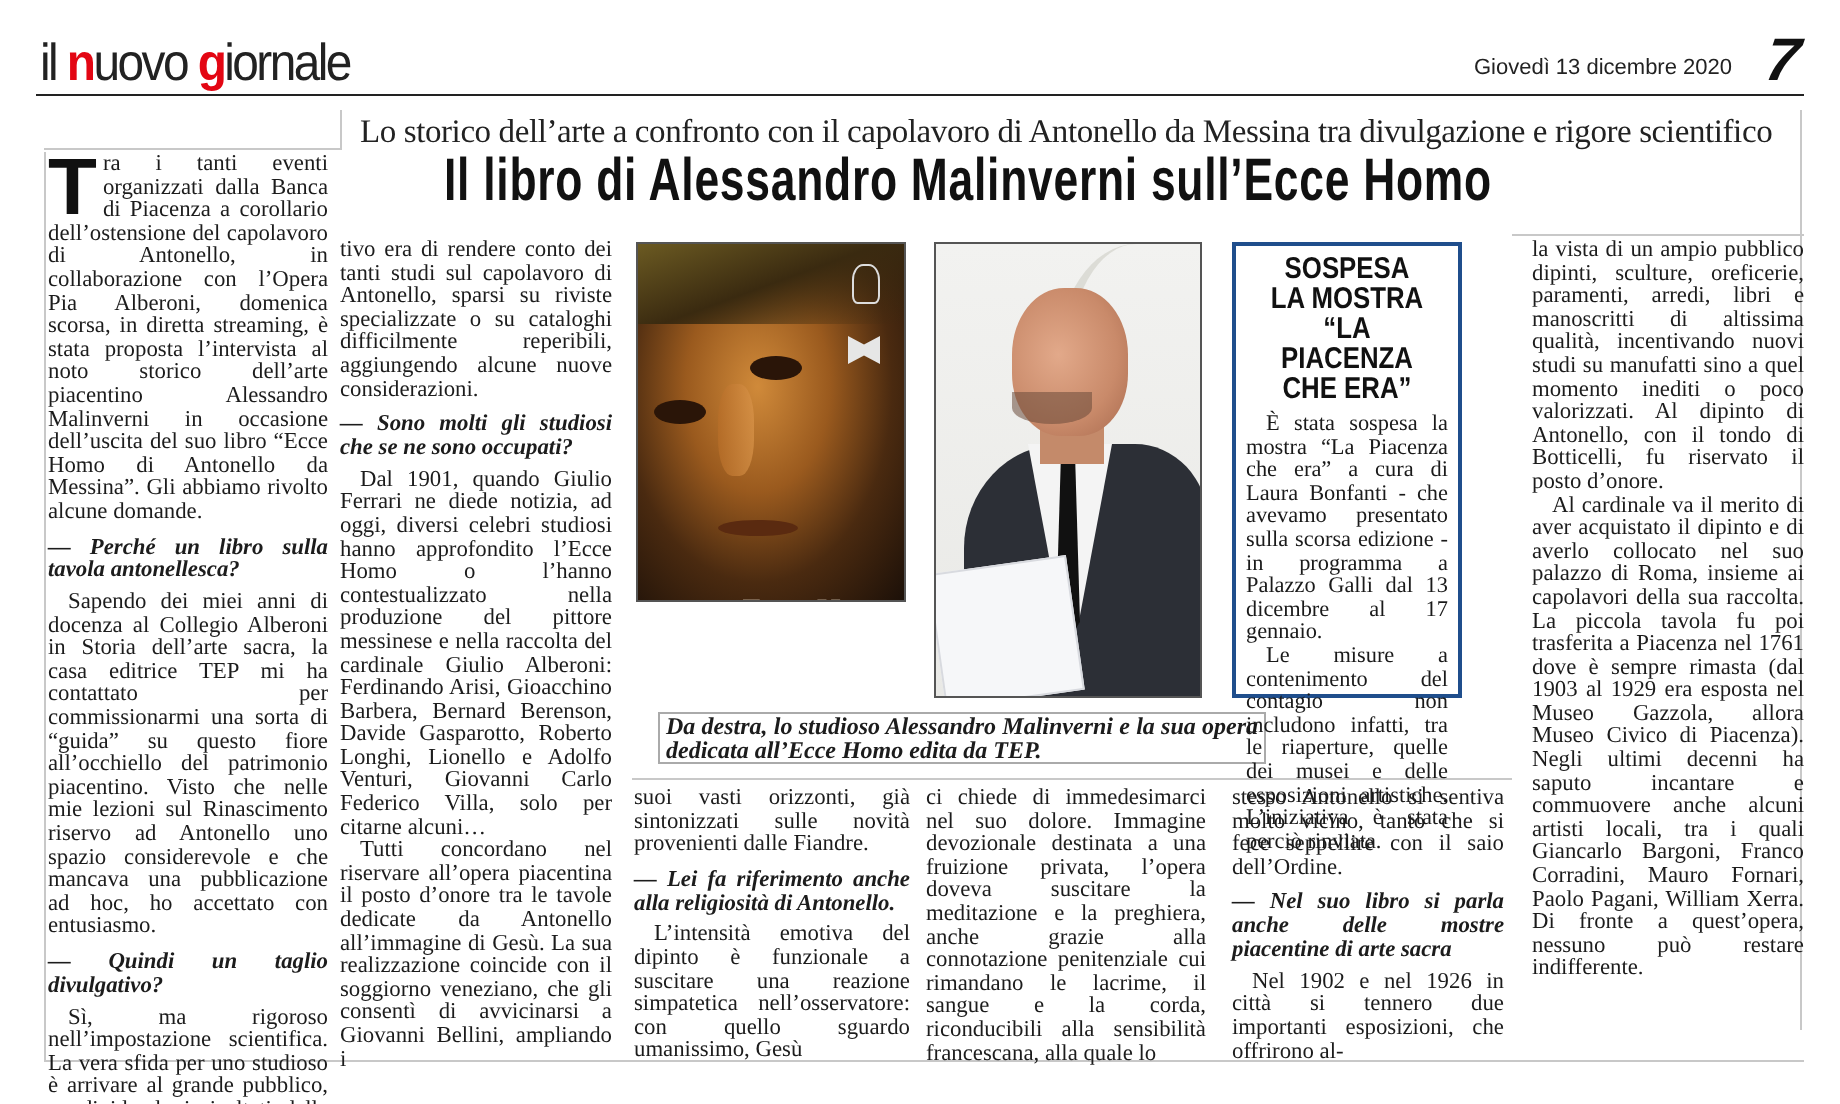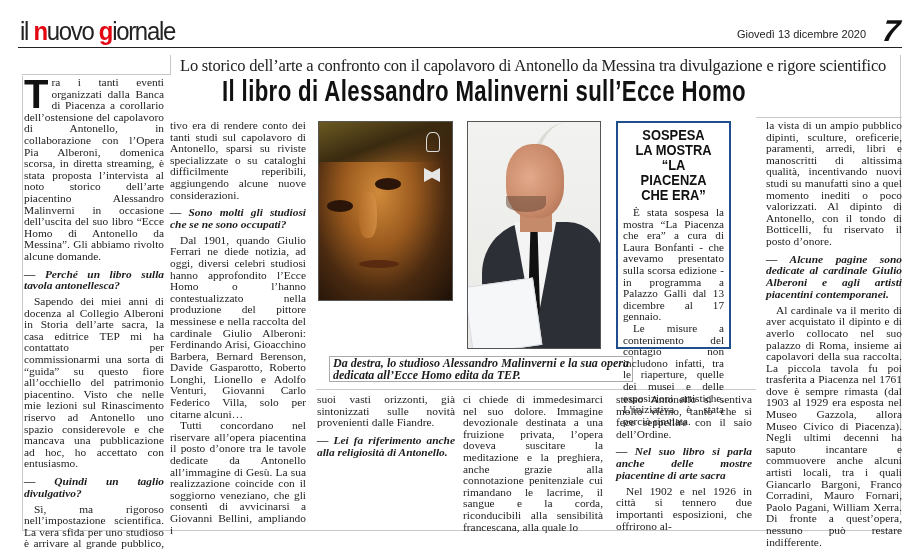--- a/index.html
+++ b/index.html
@@ -121,29 +121,29 @@
     <div>“LA PIACENZA</div>
     <div>CHE ERA”</div>
   </div>
   <p>È stata sospesa la mostra “La Piacenza che era” a cura di Laura Bonfanti - che avevamo presentato sulla scorsa edizione - in programma a Palazzo Galli dal 13 dicembre al 17 gennaio.</p>
   <p>Le misure a contenimento del contagio non includono infatti, tra le riaperture, quelle dei musei e delle esposizioni artistiche. L’iniziativa è stata perciò rinviata.</p>
 </div>
 
 <div class="col" style="left:317px;top:394px;width:138px;">
   <p class="noind">suoi vasti orizzonti, già sintonizzati sulle novità provenienti dalle Fiandre.</p>
   <p class="q">— Lei fa riferimento anche alla religiosità di Antonello.</p>
+  <p>L’intensità emotiva del dipinto è funzionale a suscitare una reazione simpatetica nell’osservatore: con quello sguardo umanissimo, Gesù</p>
 </div>
 
 <div class="col" style="left:463px;top:394px;width:140px;">
   <p class="noind">ci chiede di immedesimarci nel suo dolore. Immagine devozionale destinata a una fruizione privata, l’opera doveva suscitare la meditazione e la preghiera, anche grazie alla connotazione penitenziale cui rimandano le lacrime, il sangue e la corda, riconducibili alla sensibilità francescana, alla quale lo</p>
 </div>
 
 <div class="col" style="left:616px;top:394px;width:136px;">
   <p class="noind">stesso Antonello si sentiva molto vicino, tanto che si fece seppellire con il saio dell’Ordine.</p>
   <p class="q">— Nel suo libro si parla anche delle mostre piacentine di arte sacra</p>
   <p>Nel 1902 e nel 1926 in città si tennero due importanti esposizioni, che offrirono al-</p>
 </div>
 
 <div class="col" style="left:766px;top:120px;width:136px;">
   <p class="noind">la vista di un ampio pubblico dipinti, sculture, oreficerie, paramenti, arredi, libri e manoscritti di altissima qualità, incentivando nuovi studi su manufatti sino a quel momento inediti o poco valorizzati. Al dipinto di Antonello, con il tondo di Botticelli, fu riservato il posto d’onore.</p>
-  <p class="q">— Alcune pagine sono dedicate al cardinale Giulio Alberoni e agli artisti piacentini contemporanei.</p>
   <p>Al cardinale va il merito di aver acquistato il dipinto e di averlo collocato nel suo palazzo di Roma, insieme ai capolavori della sua raccolta. La piccola tavola fu poi trasferita a Piacenza nel 1761 dove è sempre rimasta (dal 1903 al 1929 era esposta nel Museo Gazzola, allora Museo Civico di Piacenza). Negli ultimi decenni ha saputo incantare e commuovere anche alcuni artisti locali, tra i quali Giancarlo Bargoni, Franco Corradini, Mauro Fornari, Paolo Pagani, William Xerra. Di fronte a quest’opera, nessuno può restare indifferente.</p>
 </div>
 
 </body></html>

